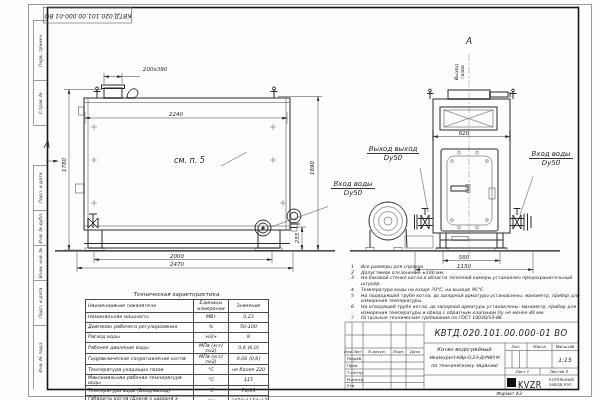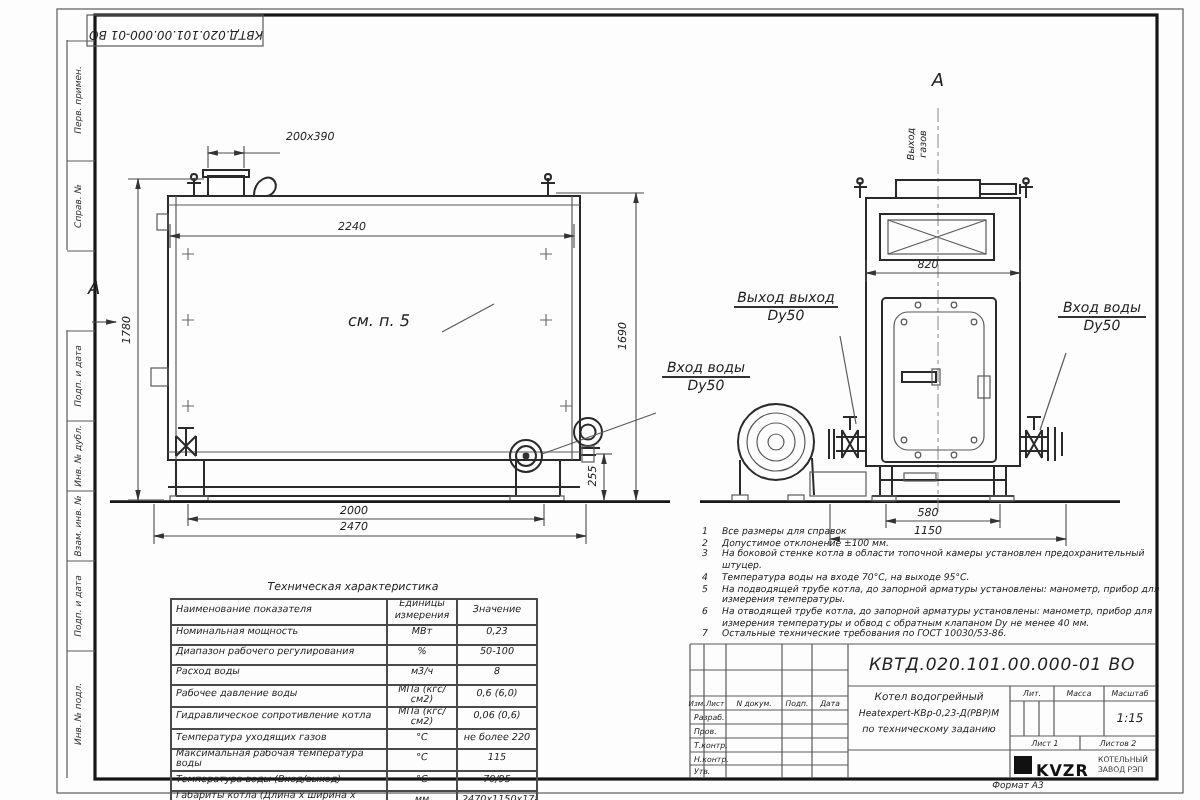--- a/index.html
+++ b/index.html
@@ -357,17 +357,17 @@
 <div class="cell" style="left:424px;top:361px;width:81px;height:8px;font-size:4.8px">по техническому заданию</div>
 
 <div class="cell" style="left:505px;top:343px;width:22px;height:7.5px;font-size:3.9px">Лит.</div>
 <div class="cell" style="left:527px;top:343px;width:25px;height:7.5px;font-size:3.9px">Масса</div>
 <div class="cell" style="left:552px;top:343px;width:26px;height:7.5px;font-size:3.9px">Масштаб</div>
 <div class="cell" style="left:552px;top:350.5px;width:26px;height:17.5px;font-size:6px">1:15</div>
 <div class="cell" style="left:505px;top:368px;width:35px;height:7px;font-size:3.9px">Лист 1</div>
 <div class="cell" style="left:540px;top:368px;width:38px;height:7px;font-size:3.9px">Листов 2</div>
 
 <div style="position:absolute;left:507px;top:377.5px;width:9px;height:9px;background:#111"></div>
-<div class="t" style="left:518px;top:382px;font-size:8px;font-weight:bold;font-style:normal;color:#111;letter-spacing:.5px">KVZR</div>
+<div class="t" style="left:518px;top:382px;font-size:8px;font-weight:normal;font-style:normal;color:#111;letter-spacing:.5px">KVZR</div>
 <div class="t" style="left:549px;top:378px;font-size:3.8px;font-style:normal;line-height:4.6px;color:#333">
   <span>КОТЕЛЬНЫЙ</span><br><span>ЗАВОД РЭП</span>
 </div>
 <div class="cell" style="left:469px;top:389.5px;width:80px;height:7px;font-size:4.5px">Формат А3</div>
 
 </body></html>

